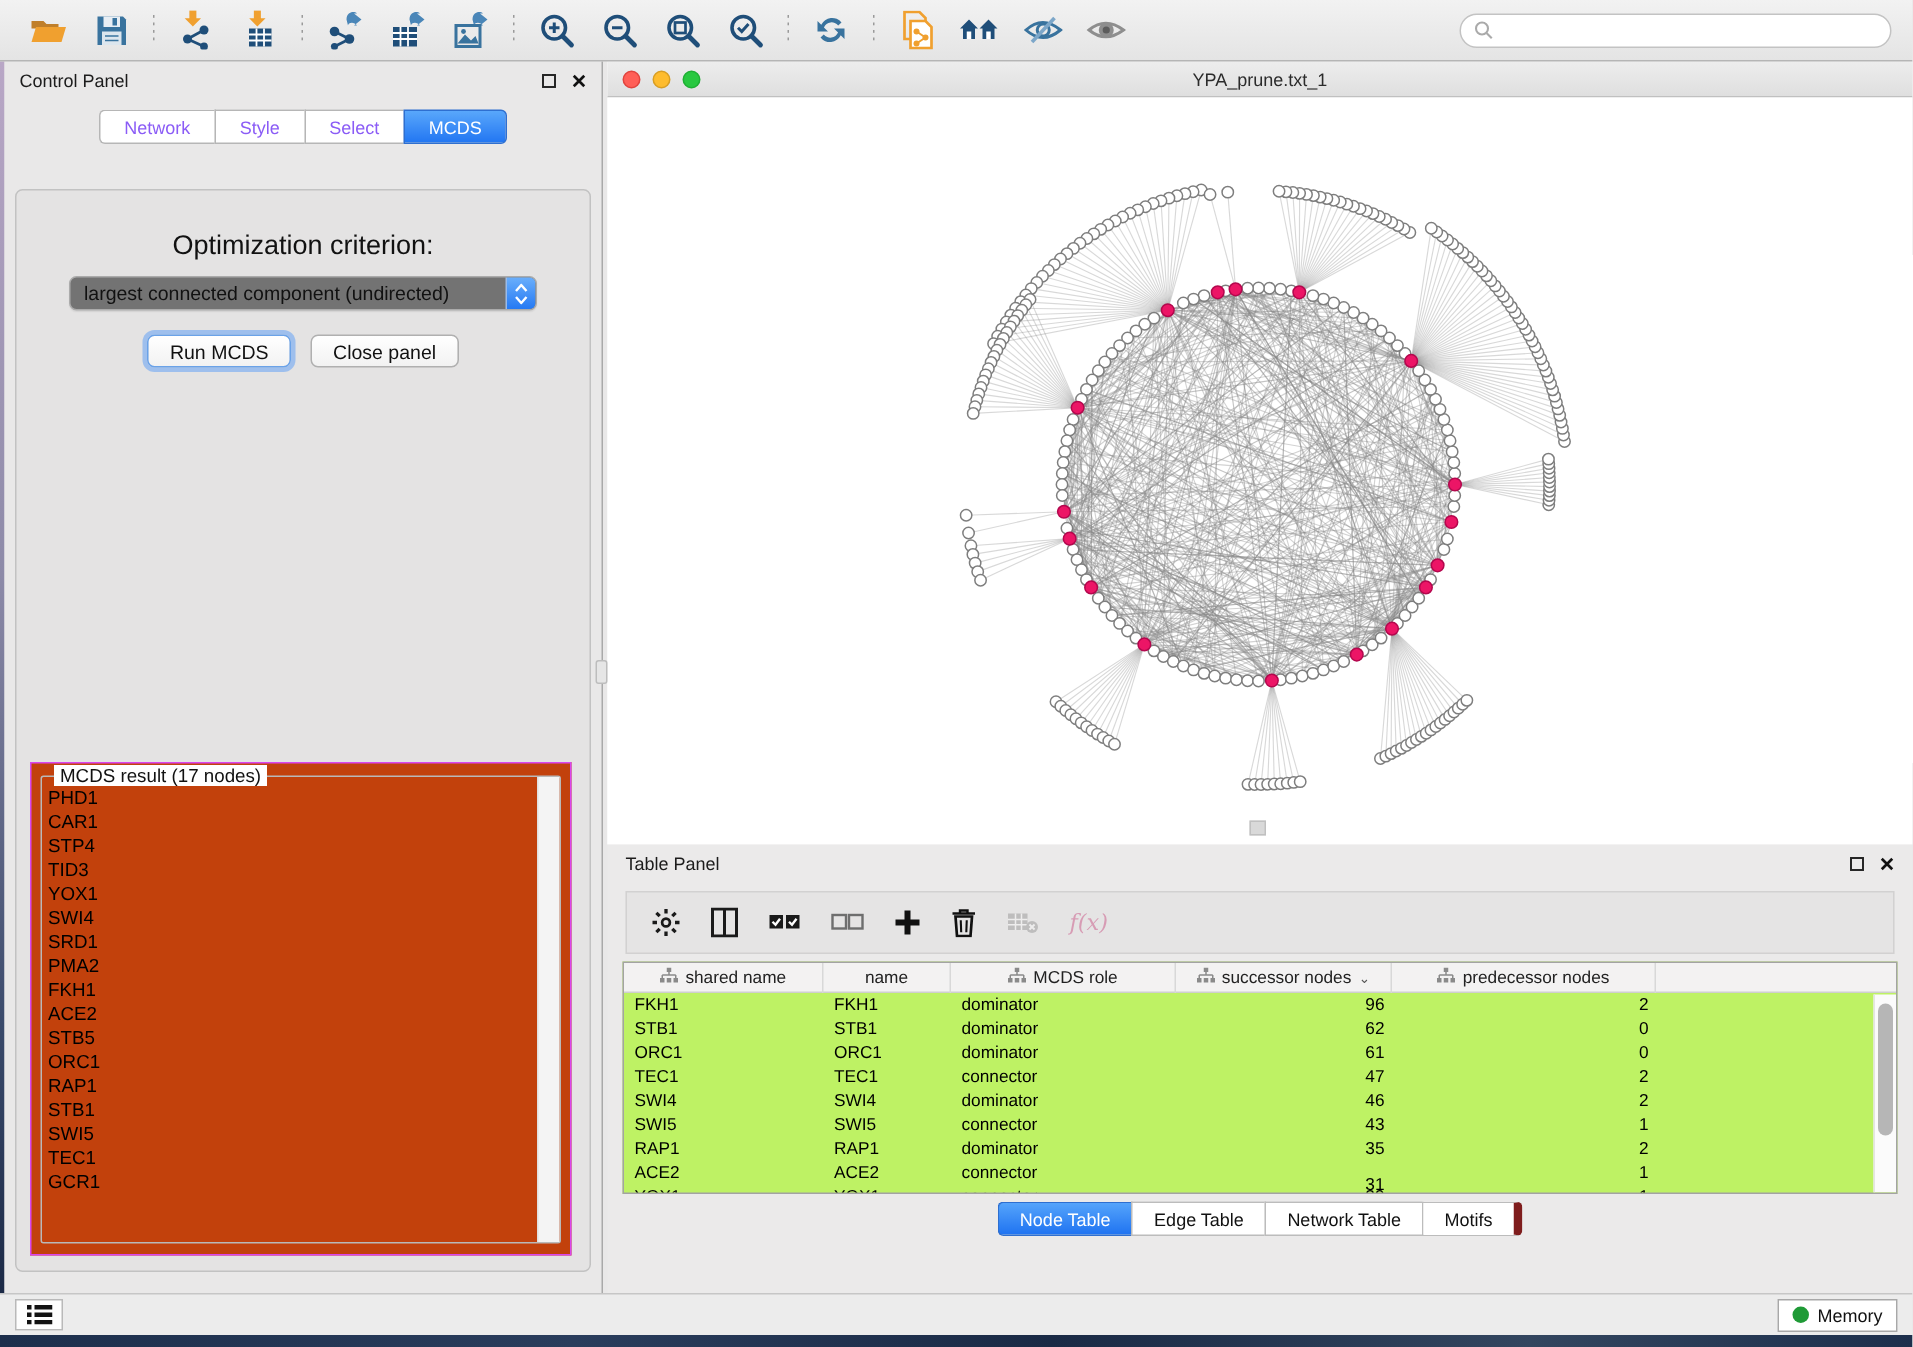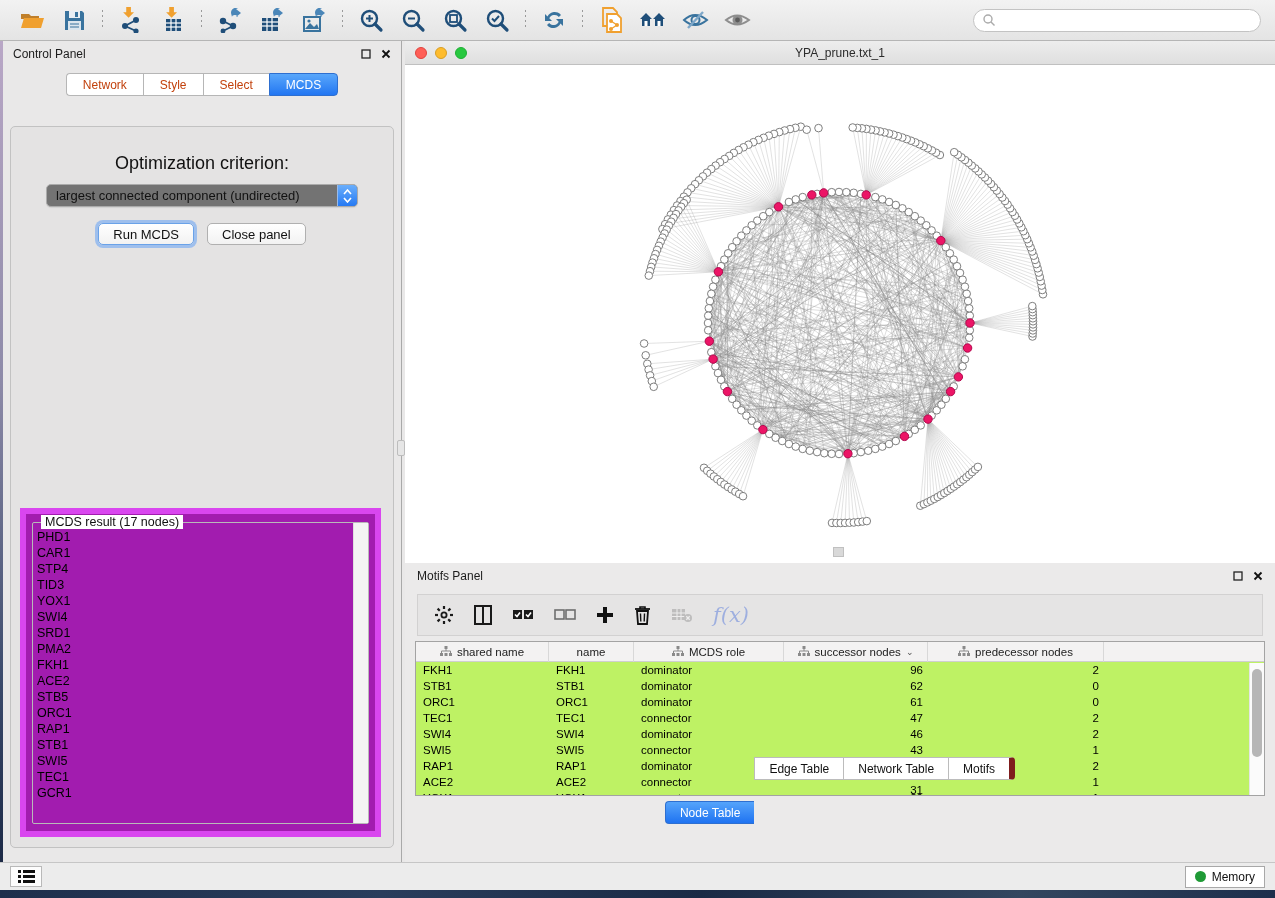--- a/index.html
+++ b/index.html
@@ -31,41 +31,41 @@
 
   
   .control-panel { position:absolute; left:3px; top:41px; width:399px; bottom:36px;
     background:#e9e8e8; border-right:1px solid #a9a9a9; z-index:1; }
   .cp-titlebar { height:26px; display:flex; align-items:center; padding:0 10px; }
   .cp-title { font-size:12px; color:#1c1c1c; }
   .winbtns { margin-left:auto; display:flex; gap:9px; align-items:center; }
   .winbtn { width:11px; height:11px; display:flex; align-items:center; justify-content:center; cursor:default; }
   .cp-tabs { position:relative; z-index:2; display:flex; justify-content:center; margin-top:6px; }
   .cp-tab { height:23px; padding:0 16px; background:#fff; border:1px solid #b6b6b6; border-right:none;
-    font-size:12px; display:flex; align-items:center; color:#c2410c; }
+    font-size:12px; display:flex; align-items:center; color:#8b5cf6; }
   .cp-tab:first-child { border-radius:4px 0 0 4px; }
   .cp-tab:last-child { border-right:1px solid #b6b6b6; border-radius:0 4px 4px 0; }
   .cp-tab.sel { background:linear-gradient(#59a7fb,#2276f2); color:#fff; border-color:#2e6fd0; }
   .cp-content { position:absolute; left:7px; right:7px; top:85px; bottom:14px;
     background:#e4e3e3; border:1px solid #c2c2c2; border-radius:5px; }
   .opt-label { text-align:center; margin-top:26px; font-size:18px; color:#111; }
   .dropdown { margin:10px auto 0; width:312px; height:23px; background:#737373; border:1px solid #ababab;
     border-radius:5px; display:flex; align-items:center; overflow:hidden;
     box-shadow:0 1px 1px rgba(0,0,0,.08); }
   .dropdown .dd-text { flex:1; font-size:13px; padding-left:9px; color:#111; white-space:nowrap; }
   .dd-stepper { width:20px; height:23px; background:linear-gradient(#6db1fc,#2277f3);
     display:flex; flex-direction:column; align-items:center; justify-content:center; gap:2px;
     border-left:1px solid #9bbbe8; }
   .btn-row { display:flex; justify-content:center; gap:13px; margin-top:16px; }
   .pbtn { height:22px; padding:0 14px; background:linear-gradient(#ffffff,#f2f2f2);
     border:1px solid #b0b0b0; border-radius:5px; font-size:13px; color:#111;
     display:flex; align-items:center; }
   .pbtn.focus { box-shadow:0 0 0 3px rgba(100,162,245,.55); border-color:#6aa2e8; }
   .resultbox { position:absolute; left:9px; right:12px; top:381px; bottom:10px;
-    background:#a21caf; border:6px solid #d946ef; }
+    background:#c2410c; border:1px solid #d946ef; }
   .groupbox { position:absolute; left:6px; right:6px; top:8px; bottom:7px;
     border:1px solid #b9b9b9; border-radius:2px; }
   .group-title { position:absolute; top:-8px; left:8px; background:#fff; padding:0 4px;
     font-size:12.5px; color:#111; }
   .mcds-list { position:absolute; left:1px; top:6px; bottom:1px; right:15px; overflow:hidden;
     font-size:12.5px; color:#000; }
   .mcds-list div { height:16px; line-height:16px; padding-left:3px; }
   .list-scroll { position:absolute; right:0; top:0; bottom:0; width:15px; background:#f4f4f4;
     border-left:1px solid #e0e0e0; }
 
@@ -88,40 +88,40 @@
 
   
   .table-panel { position:absolute; left:405px; top:563px; width:870px; bottom:36px;
     background:#ebeaea; z-index:1; }
   .tp-titlebar { height:25px; display:flex; align-items:center; padding:0 12px; }
   .tp-title { font-size:12px; color:#1c1c1c; }
   .tp-toolbar { position:absolute; left:12px; right:12px; top:31px; height:42px;
     background:#e5e4e4; border:1px solid #d2d1d1; display:flex; align-items:center; gap:20px; padding:0 16px; }
   .tp-icon { display:flex; align-items:center; justify-content:center; }
   .tp-icon.disabled { opacity:.35; }
-  .fx { font-family:"DejaVu Serif", serif; font-style:italic; font-size:21px; color:#1d4ed8; }
+  .fx { font-family:"DejaVu Serif", serif; font-style:italic; font-size:15px; color:#be185d; }
 
   .tablebox { position:absolute; left:10px; right:10px; top:78px; bottom:66px;
     background:#bef264; border:1px solid #a3a3a3; overflow:hidden; }
   .thead { display:flex; background:#f3f2f2; border-bottom:1px solid #cfcfcf; height:20px; }
   .th { display:flex; align-items:center; justify-content:center; gap:5px; font-size:11.5px; color:#222;
     border-right:1px solid #d8d8d8; height:20px; }
   .th .chev { font-size:9px; color:#555; }
   .trow { display:flex; height:16px; align-items:center; }
   .td { font-size:11.5px; color:#000; height:16px; line-height:16px; white-space:nowrap; overflow:hidden; }
   .td.l { padding-left:7px; text-align:left; }
   .td.r { padding-right:5px; text-align:right; }
   .table-scroll { position:absolute; right:0px; top:21px; bottom:0; width:15px; background:#fbfbfb;
     border-left:1px solid #e4e4e4; }
   .table-thumb { position:absolute; left:2px; width:10px; border-radius:5px; background:#b6b6b6; }
 
   .tp-tabs { position:absolute; left:0; right:0; bottom:38px; display:flex; justify-content:center; }
   .tp-tab { height:23px; padding:0 14px; background:#fff; border:1px solid #bcbcbc; border-right:none;
     font-size:12px; display:flex; align-items:center; color:#111; }
-  .tp-tab:first-child { border-radius:4px 0 0 4px;margin-top:44px; }
+  .tp-tab:first-child { border-radius:4px 0 0 4px; }
   .tp-tab:last-child { border-right:6px solid #7f1d1d; border-radius:0 4px 4px 0; }
   .tp-tab.sel { background:linear-gradient(#55a4fb,#1f73f1); color:#fff; border-color:#2e6fd0; }
 
   
   .statusbar { position:absolute; left:0; right:0; bottom:8px; height:28px; background:#ececec;
     border-top:1px solid #c6c6c6; z-index:4; display:flex; align-items:center; padding:0 10px; }
   .listbtn { width:32px; height:21px; background:#fdfdfd; border:1px solid #b9b9b9;
     display:flex; align-items:center; justify-content:center; }
   .membtn { margin-left:auto; height:22px; background:#fff; border:1px solid #a8a8a8;
     display:flex; align-items:center; gap:6px; padding:0 9px; font-size:12px; color:#111; }
@@ -1373,21 +1373,21 @@
             <circle cx="442.9" cy="388.7" r="4.2" fill="#ec1566" stroke="#b3074d" stroke-width="1"></circle>
           </g>
         </svg>
     </div>
   </div>
 
   <div class="hgrip"></div>
 
   <div class="table-panel">
     <div class="tp-titlebar">
-      <span class="tp-title">Motifs Panel</span>
+      <span class="tp-title">Table Panel</span>
       <span class="winbtns">
         <span class="winbtn">
             <svg width="10" height="10" viewBox="0 0 10 10">
               <rect x="1" y="1" width="8" height="8" fill="none" stroke="#222" stroke-width="1.3"></rect>
             </svg>
           </span>
         <span class="winbtn">
             <svg width="10" height="10" viewBox="0 0 10 10">
               <path d="M1.5 1.5 L8.5 8.5 M8.5 1.5 L1.5 8.5" stroke="#111" stroke-width="1.8"></path>
             </svg>

